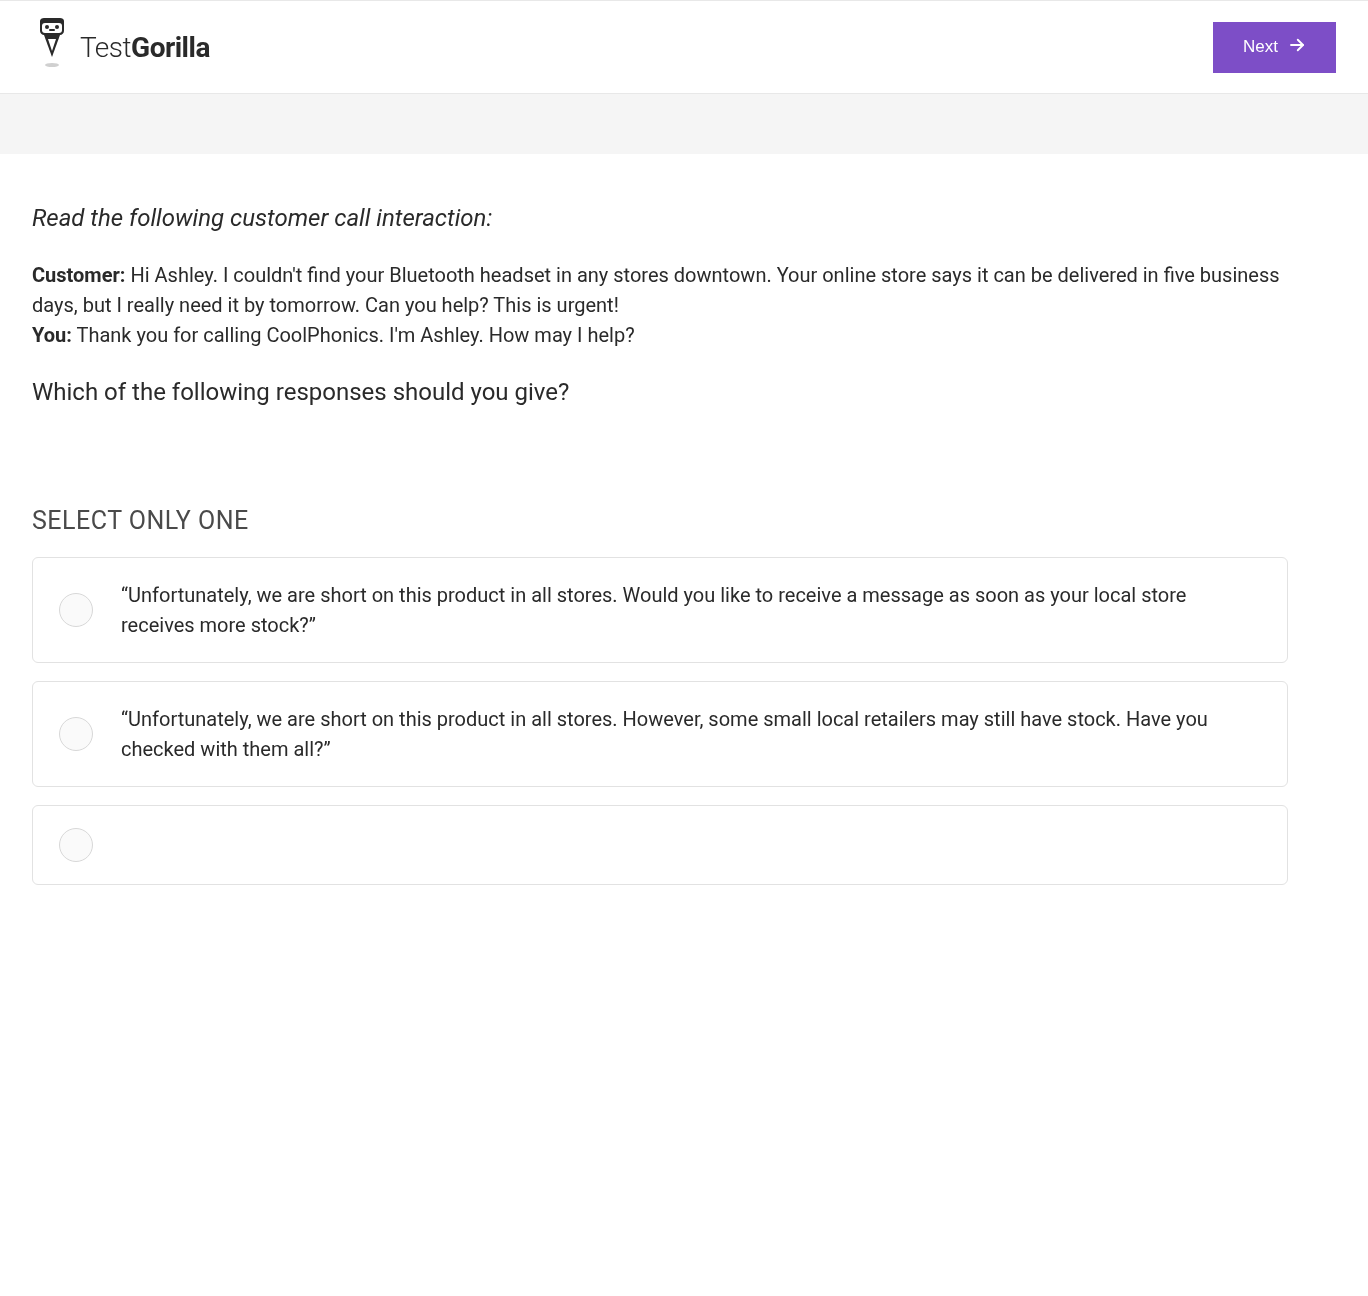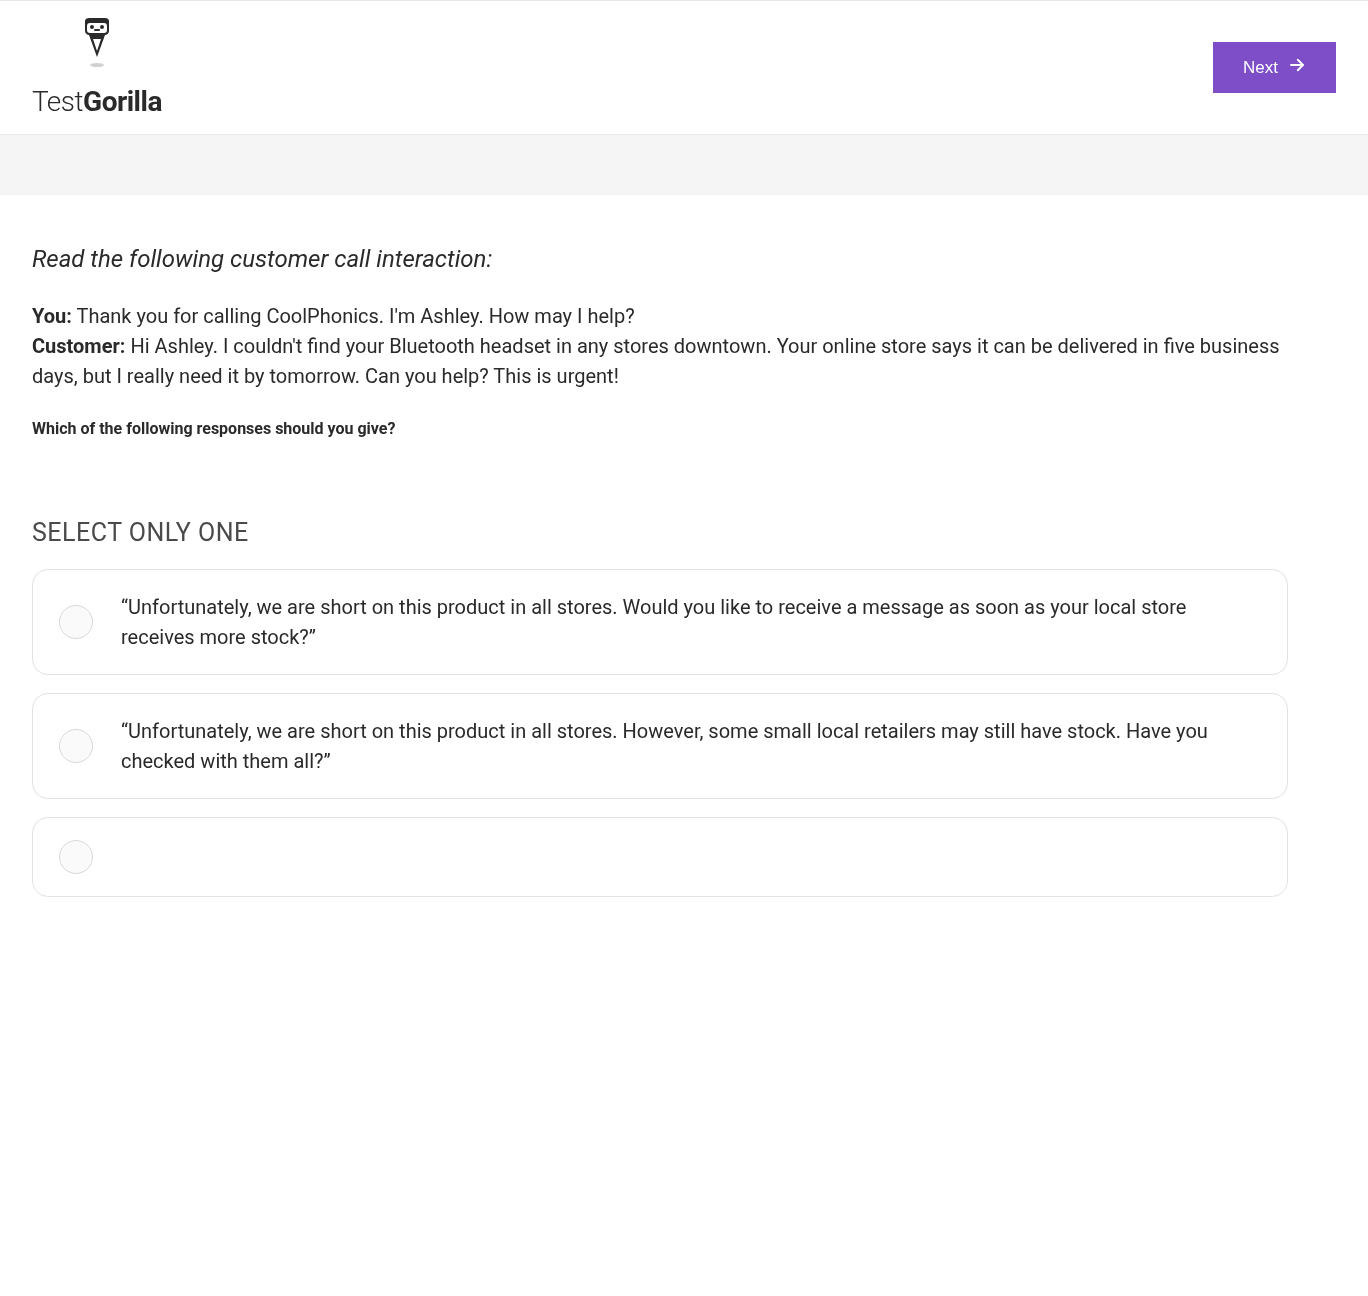--- a/index.html
+++ b/index.html
@@ -18,21 +18,20 @@
       justify-content: space-between;
       padding: 16px 32px;
       border-top: 1px solid #e8e8e8;
       border-bottom: 1px solid #e8e8e8;
       background: #fff;
     }
     .logo {
       display: flex;
       align-items: center;
       gap: 8px;
-      flex-direction: column;
     }
     .logo-text {
       font-size: 28px;
       color: #2a2a2a;
       letter-spacing: -0.5px;
     }
     .logo-text .thin {
       font-weight: 300;
     }
     .logo-text .bold {
@@ -72,35 +71,35 @@
     .dialogue {
       font-size: 20px;
       line-height: 1.5;
       color: #2a2a2a;
       margin-bottom: 28px;
     }
     .dialogue .speaker {
       font-weight: 700;
     }
     .question {
-      font-size: 16px;
-      font-weight: 700;
+      font-size: 24px;
+      font-weight: 400;
       color: #2a2a2a;
-      margin-bottom: 80px;
+      margin-bottom: 100px;
     }
     .select-label {
       font-size: 25px;
       color: #4a4a4a;
       letter-spacing: 0.5px;
       margin-bottom: 22px;
       font-weight: 400;
     }
     .option {
       border: 1px solid #e2e2e2;
-      border-radius: 16px;
+      border-radius: 6px;
       padding: 22px 26px;
       margin-bottom: 18px;
       display: flex;
       align-items: center;
       gap: 28px;
       cursor: pointer;
       background: #fff;
     }
     .radio {
       width: 34px;
@@ -148,24 +147,24 @@
   </button>
 </div>
 
 <div class="gray-band"></div>
 
 <div class="content">
   <p class="instruction">Read the following customer call interaction:</p>
 
   <div class="dialogue">
     <div>
-      <span class="speaker">You:</span><span> Thank you for calling CoolPhonics. I'm Ashley. How may I help?</span>
+      <span class="speaker">Customer:</span><span> Hi Ashley. I couldn't find your Bluetooth headset in any stores downtown. Your online store says it can be delivered in five business days, but I really need it by tomorrow. Can you help? This is urgent!</span>
     </div>
     <div>
-      <span class="speaker">Customer:</span><span> Hi Ashley. I couldn't find your Bluetooth headset in any stores downtown. Your online store says it can be delivered in five business days, but I really need it by tomorrow. Can you help? This is urgent!</span>
+      <span class="speaker">You:</span><span> Thank you for calling CoolPhonics. I'm Ashley. How may I help?</span>
     </div>
   </div>
 
   <p class="question">Which of the following responses should you give?</p>
 
   <p class="select-label">SELECT ONLY ONE</p>
 
   <div class="option">
     <div class="radio"></div>
     <div class="option-text">“Unfortunately, we are short on this product in all stores. Would you like to receive a message as soon as your local store receives more stock?”</div>

